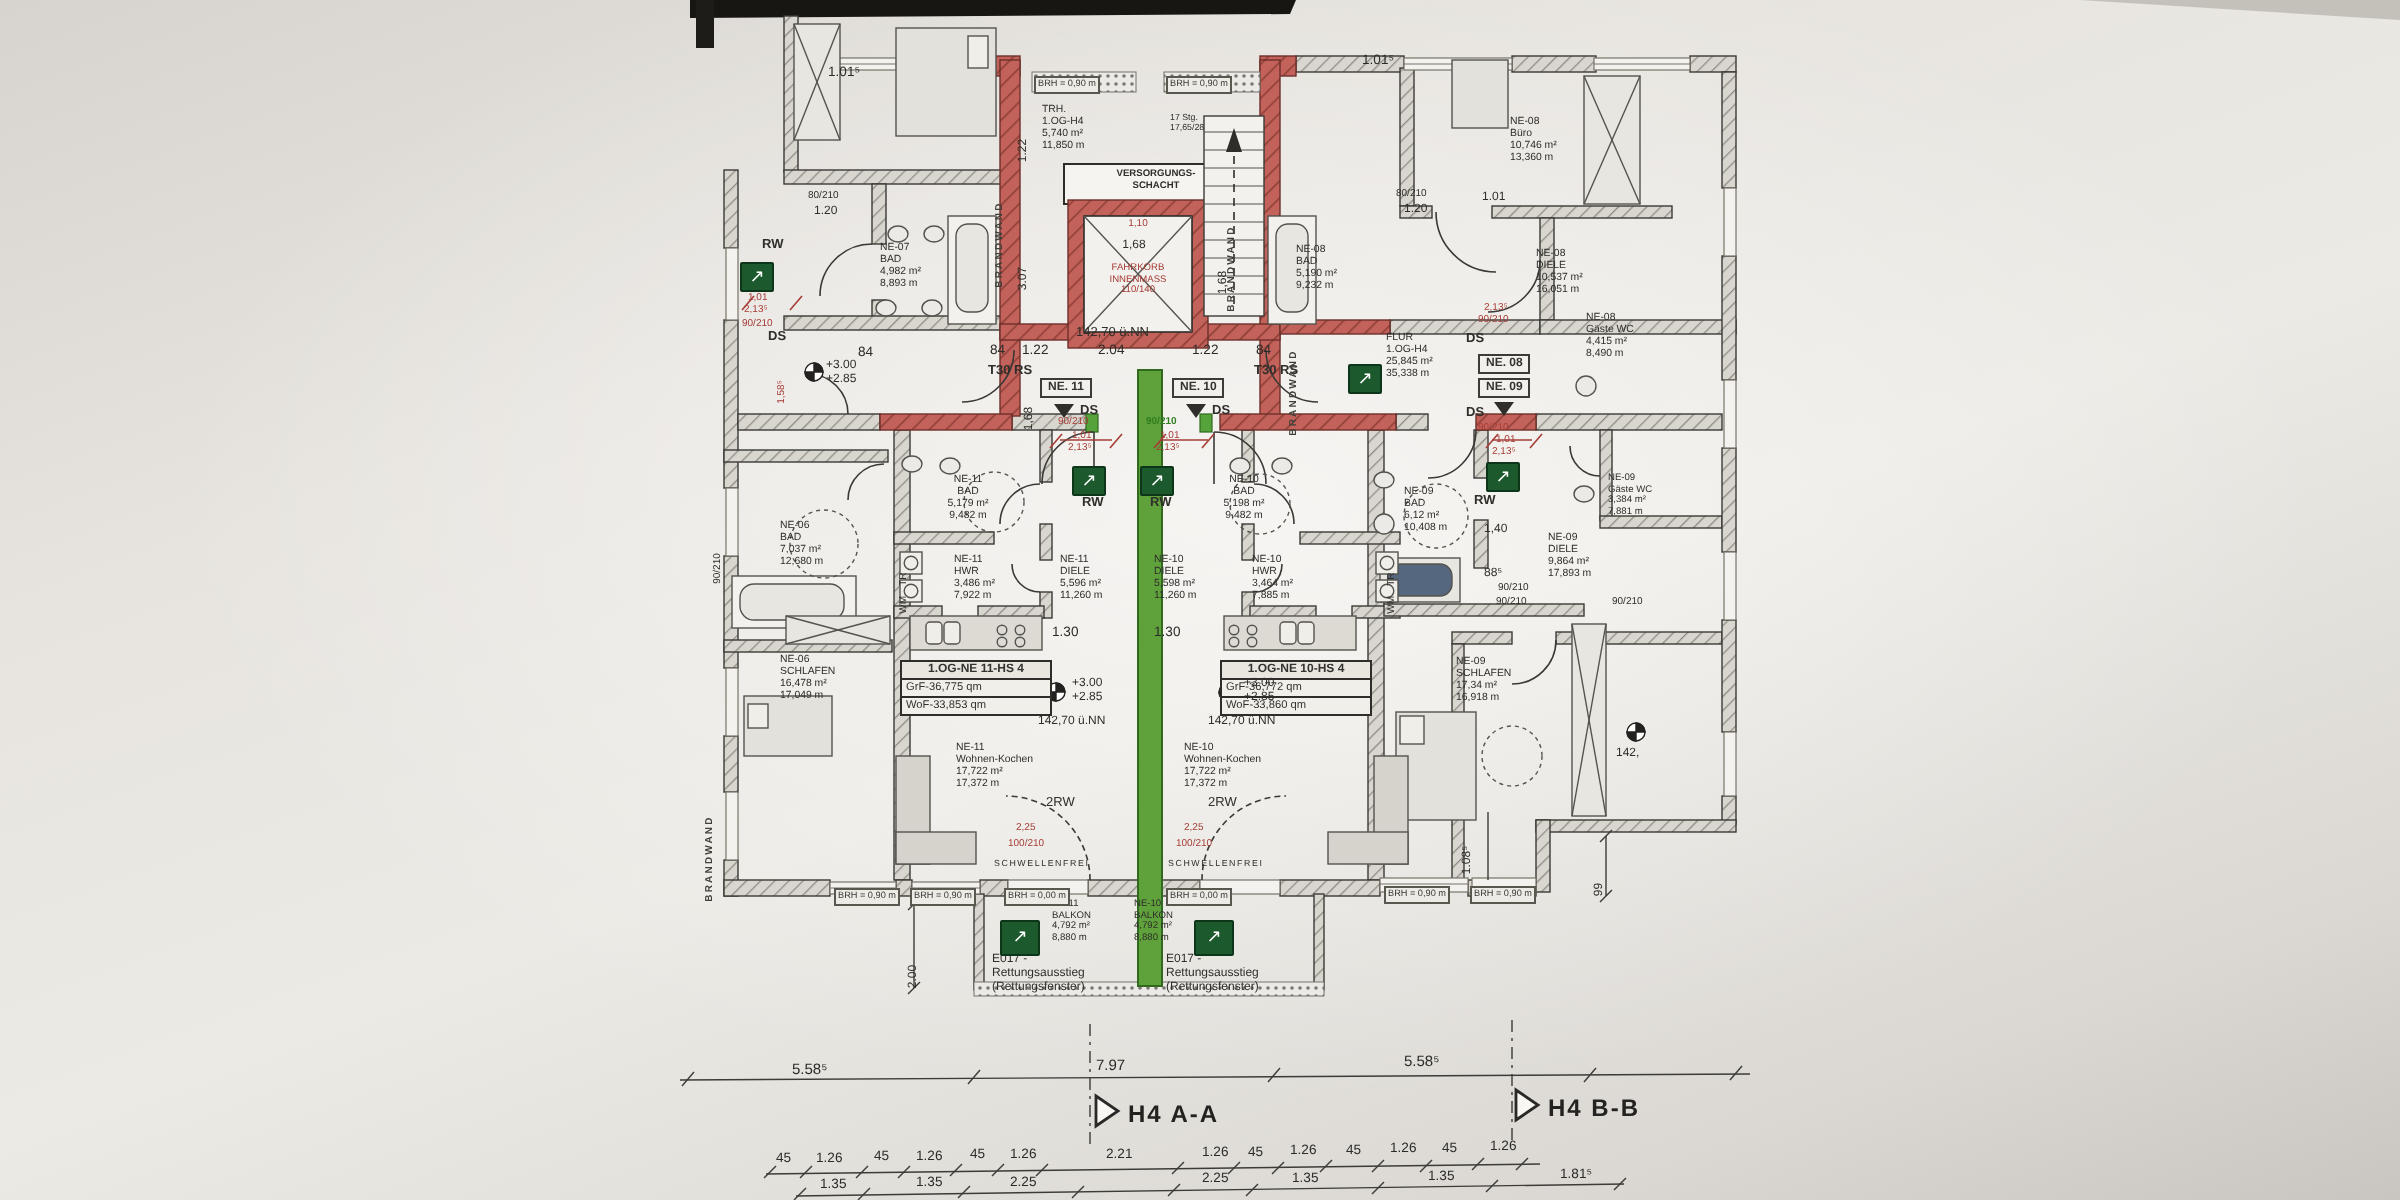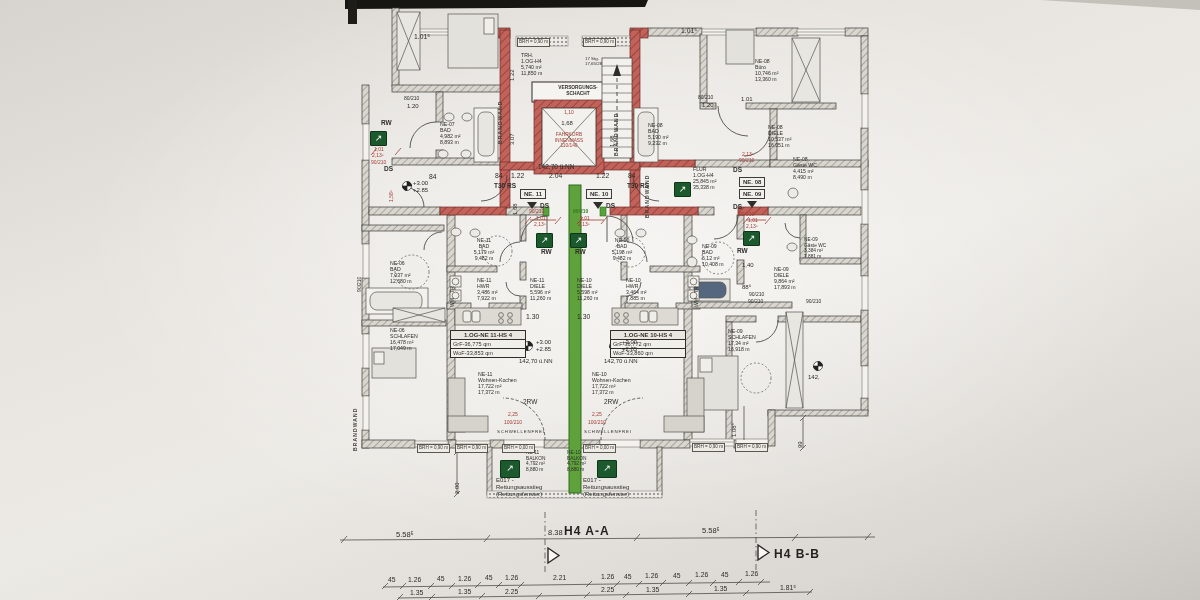--- a/index.html
+++ b/index.html
@@ -601,23 +601,23 @@
 
 <span class="brh" style="left:417px;top:444px">BRH = 0,90 m</span>
 <span class="brh" style="left:455px;top:444px">BRH = 0,90 m</span>
 <span class="brh" style="left:502px;top:444px">BRH = 0,00 m</span>
 <span class="brh" style="left:583px;top:444px">BRH = 0,00 m</span>
 <span class="brh" style="left:692px;top:443px">BRH = 0,90 m</span>
 <span class="brh" style="left:735px;top:443px">BRH = 0,90 m</span>
 <span class="t s6 rot" style="left:461px;top:487px">2.00</span>
 
 <span class="dim" style="left:396px;top:530px;font-size:7.5px">5.58⁵</span>
-<span class="dim" style="left:548px;top:528px;font-size:7.5px">8.38</span>
+<span class="dim" style="left:548px;top:528px;font-size:7.5px">7.97</span>
 <span class="dim" style="left:702px;top:526px;font-size:7.5px">5.58⁵</span>
-<span class="sec" style="left:564px;top:524px">H4 A-A</span>
+<span class="sec" style="left:564px;top:550px">H4 A-A</span>
 <span class="sec" style="left:774px;top:547px">H4 B-B</span>
 <span class="dim" style="left:388px;top:576px">45</span>
 <span class="dim" style="left:408px;top:576px">1.26</span>
 <span class="dim" style="left:437px;top:575px">45</span>
 <span class="dim" style="left:458px;top:575px">1.26</span>
 <span class="dim" style="left:485px;top:574px">45</span>
 <span class="dim" style="left:505px;top:574px">1.26</span>
 <span class="dim" style="left:553px;top:574px">2.21</span>
 <span class="dim" style="left:601px;top:573px">1.26</span>
 <span class="dim" style="left:624px;top:573px">45</span>

